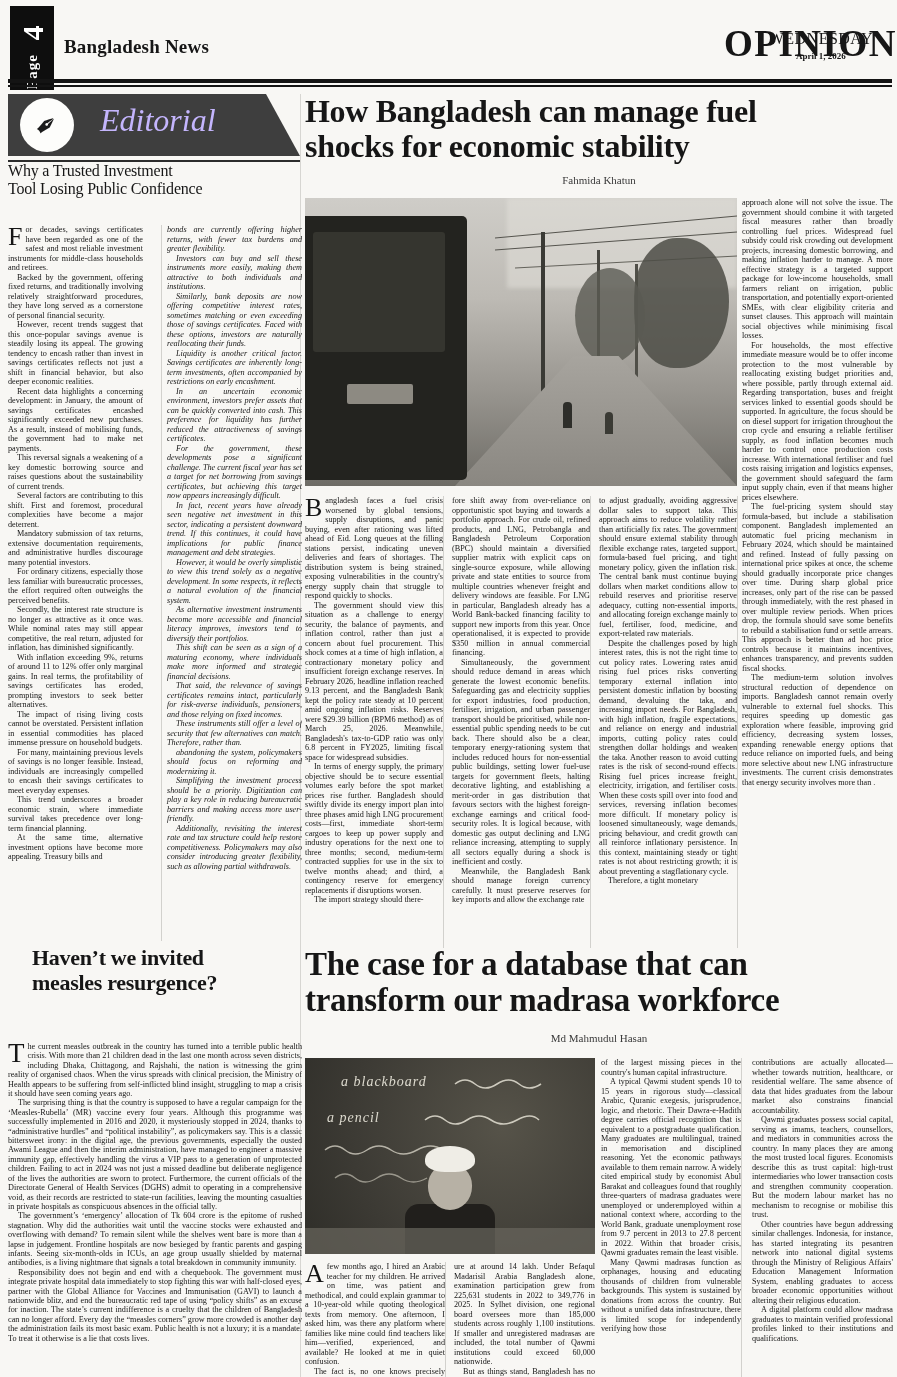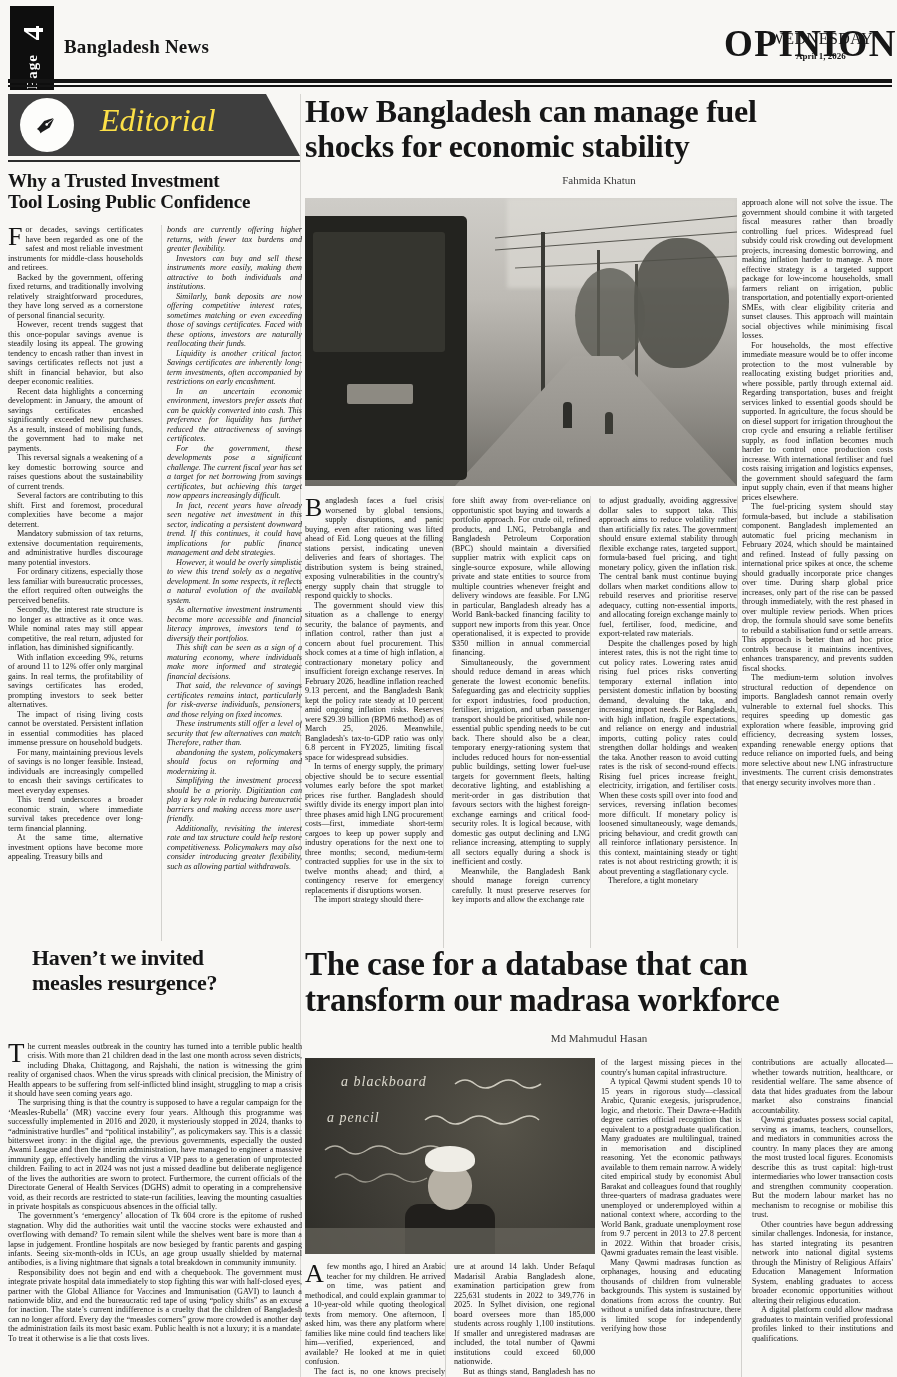--- a/index.html
+++ b/index.html
@@ -29,23 +29,23 @@
   .vr{border-right:1px solid #d2d1cd;}
   .hl p{margin:0;}
 
   
   .editorial{position:absolute;left:8px;top:94px;width:294px;height:850px;}
   .ed-badge{position:relative;width:292px;height:62px;background:#3e3e3e;
             clip-path:polygon(0 0,calc(100% - 34px) 0,100% 100%,0 100%);}
   .ed-badge .pen-circle{position:absolute;left:12px;top:4px;width:54px;height:54px;border-radius:50%;
             background:#fdfdfb;display:flex;align-items:center;justify-content:center;}
   .ed-badge .pen-circle span{font-size:28px;color:#1b1b1b;transform:rotate(-40deg);}
-  .ed-badge .ed-word{position:absolute;left:92px;top:8px;color:#fde047;font-style:italic;font-size:32px;}
+  .ed-badge .ed-word{position:absolute;left:92px;top:8px;color:#c4b5fd;font-style:italic;font-size:32px;}
   .ed-underline{width:292px;height:2px;background:#2c2c2c;margin-top:4px;}
-  .ed-title{margin-top:8px;font-size:19px;line-height:1.13;font-weight:bold;letter-spacing:-.2px;}
+  .ed-title{font-size:16px;line-height:1.13;font-weight:normal;letter-spacing:-.2px;}
   .ed-body{position:absolute;left:0;top:131px;width:294px;height:716px;display:flex;}
   .ed-body .c{width:143px;overflow:hidden;text-align:justify;font-size:8.2px;line-height:9.5px;}
   .ed-body .c1{padding-right:18px;}
   .ed-body .c2{padding-left:5px;font-style:italic;}
   .ed-body p{margin:0;text-indent:9px;}
   .ed-body .c p:first-child{text-indent:0;}
   .ed-body p.dropcap::first-letter{float:left;font-size:26px;line-height:21px;padding:1px 3px 0 0;}
 
   
   .fuel{position:absolute;left:305px;top:94px;width:588px;height:850px;}
@@ -154,21 +154,21 @@
           <p class="para">At the same time, alternative investment options have become more appealing. Treasury bills and</p>
         </div>
       <div class="c c2">
           <p class="para">bonds are currently offering higher returns, with fewer tax burdens and greater flexibility.</p>
           <p class="para">Investors can buy and sell these instruments more easily, making them attractive to both individuals and institutions.</p>
           <p class="para">Similarly, bank deposits are now offering competitive interest rates, sometimes matching or even exceeding those of savings certificates. Faced with these options, investors are naturally reallocating their funds.</p>
           <p class="para">Liquidity is another critical factor. Savings certificates are inherently long-term investments, often accompanied by restrictions on early encashment.</p>
           <p class="para">In an uncertain economic environment, investors prefer assets that can be quickly converted into cash. This preference for liquidity has further reduced the attractiveness of savings certificates.</p>
           <p class="para">For the government, these developments pose a significant challenge. The current fiscal year has set a target for net borrowing from savings certificates, but achieving this target now appears increasingly difficult.</p>
           <p class="para">In fact, recent years have already seen negative net investment in this sector, indicating a persistent downward trend. If this continues, it could have implications for public finance management and debt strategies.</p>
-          <p class="para">However, it would be overly simplistic to view this trend solely as a negative development. In some respects, it reflects a natural evolution of the available system.</p>
+          <p class="para">However, it would be overly simplistic to view this trend solely as a negative development. In some respects, it reflects a natural evolution of the financial system.</p>
           <p class="para">As alternative investment instruments become more accessible and financial literacy improves, investors tend to diversify their portfolios.</p>
           <p class="para">This shift can be seen as a sign of a maturing economy, where individuals make more informed and strategic financial decisions.</p>
           <p class="para">That said, the relevance of savings certificates remains intact, particularly for risk-averse individuals, pensioners, and those relying on fixed incomes.</p>
           <p class="para">These instruments still offer a level of security that few alternatives can match. Therefore, rather than.</p>
           <p class="para">abandoning the system, policymakers should focus on reforming and modernizing it.</p>
           <p class="para">Simplifying the investment process should be a priority. Digitization can play a key role in reducing bureaucratic barriers and making access more user-friendly.</p>
           <p class="para">Additionally, revisiting the interest rate and tax structure could help restore competitiveness. Policymakers may also consider introducing greater flexibility, such as allowing partial withdrawals.</p>
         </div>
     </div>
   </section>

